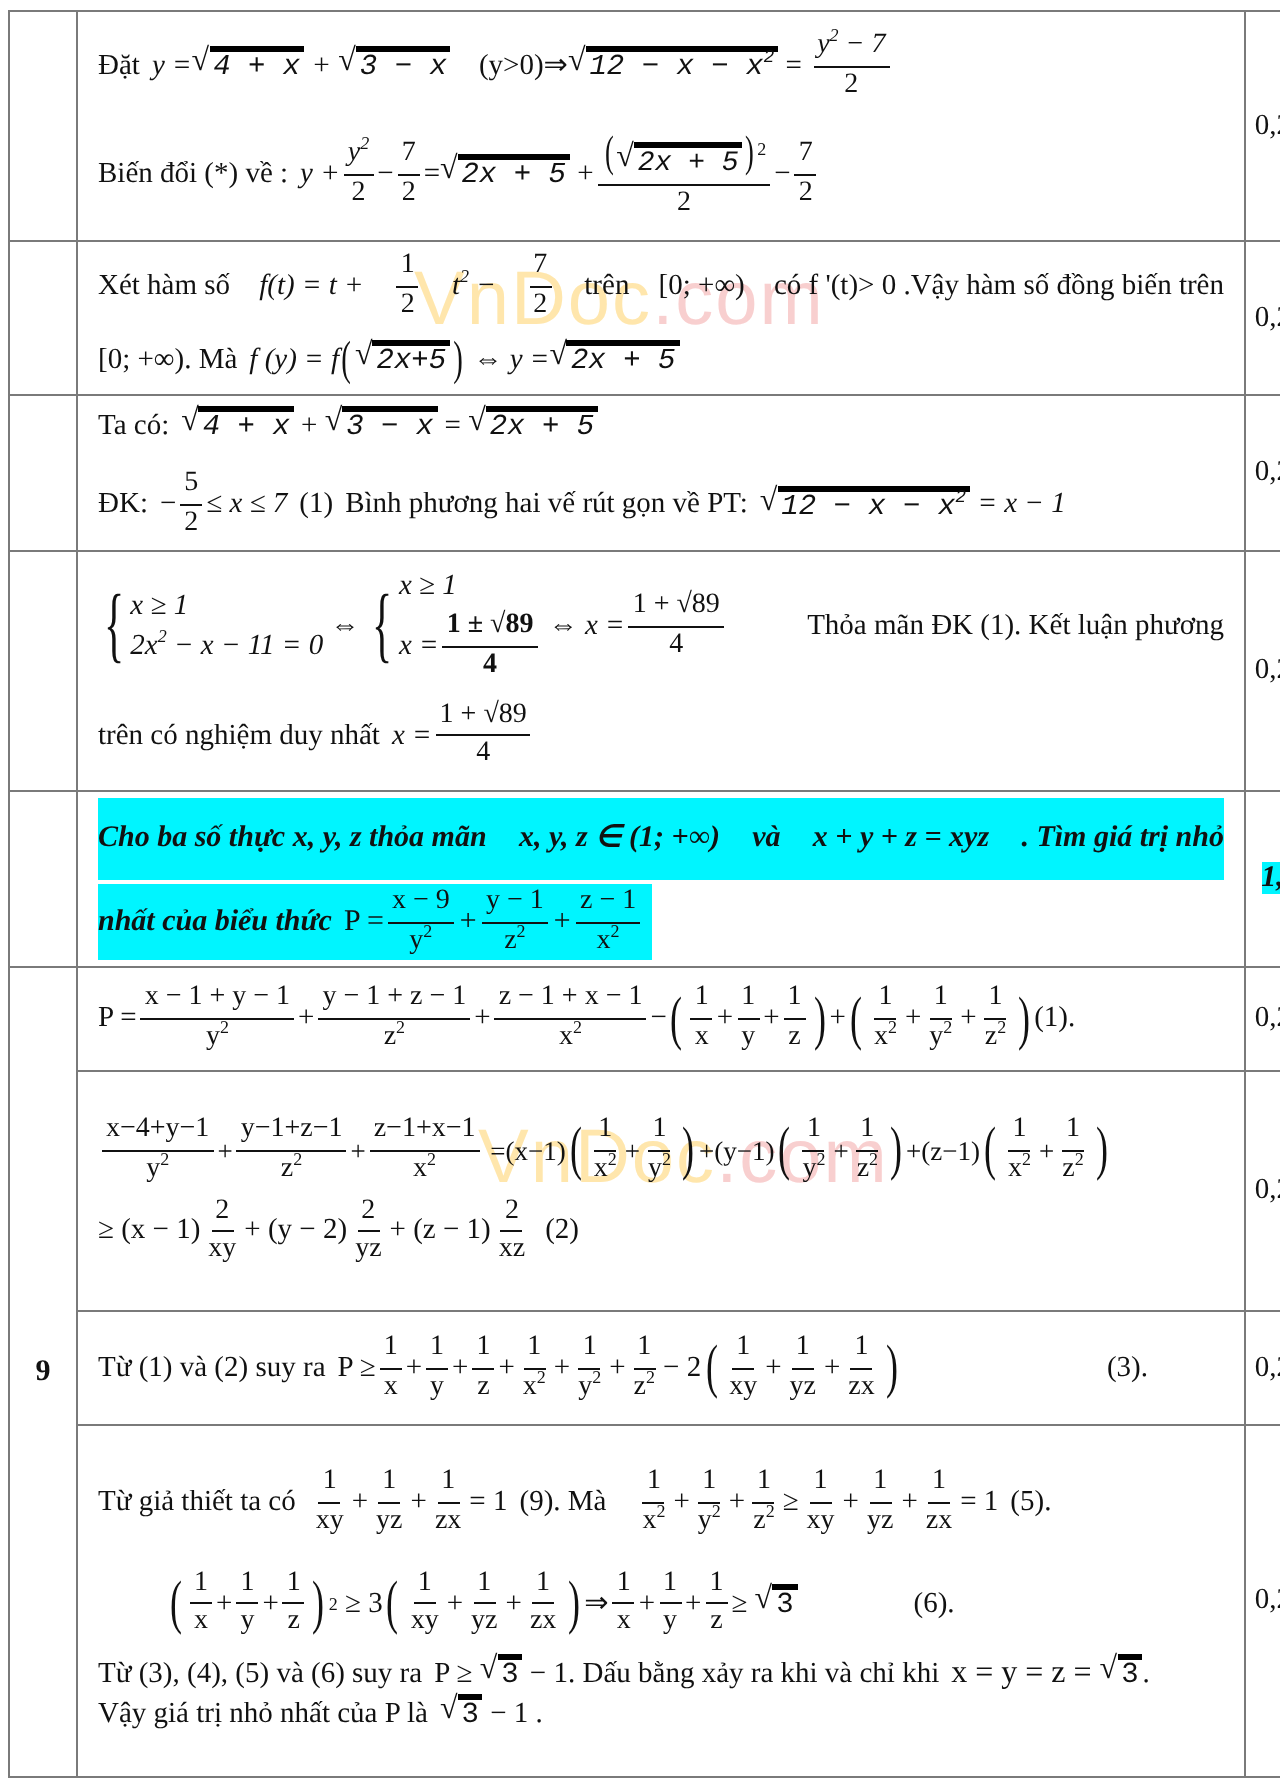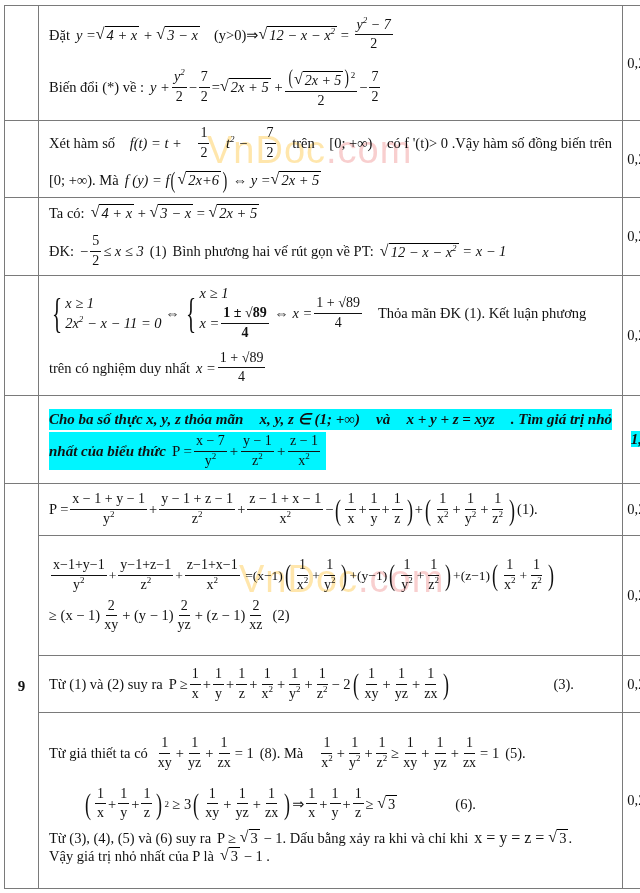--- a/index.html
+++ b/index.html
@@ -12,21 +12,21 @@
   td.score { width:34px; text-align:center; font-size:14.5px; }
   .line { display:flex; align-items:center; flex-wrap:nowrap; white-space:nowrap; line-height:1; }
   .m { font-style:italic; }
   .up { font-style:normal;font-weight:bold; }
   .frac { display:inline-flex; flex-direction:column; align-items:center; vertical-align:middle; margin:0 2px; font-size:14px; }
   .frac .n { padding:0 2px 2px; border-bottom:1px solid #111; line-height:1.05; }
   .frac .d { padding:2px 2px 0; line-height:1.05; }
   sup { font-size:9px; vertical-align:super; line-height:0; }
   .sqrt { display:inline-flex; align-items:stretch; }
   .sqrt .rad { font-size:16px; line-height:1; margin-right:0; }
-  .sqrt .under { border-top:1px solid #000000; padding:1px 2px 0; line-height:1.1; }
+  .sqrt .under { border-top:3px solid #000000; padding:1px 2px 0; line-height:1.1;font-family:Liberation Mono, monospace; }
   .big-paren { font-size:30px; font-weight:100; line-height:1; transform:scaleX(0.6); display:inline-block; }
   .brace { font-size:42px; font-weight:100; line-height:1; transform:scaleX(0.5); display:inline-block; margin:0 -2px; }
   .sys { display:inline-flex; flex-direction:column; gap:6px; justify-content:center; }
   .sp { display:inline-block; width:6px; }
   .sp2 { display:inline-block; width:14px; }
   .hl { background:#00f5ff; }
   .question { font-weight:bold; font-style:italic; font-size:15px; }
   .wm { position:absolute; font-family:"Liberation Sans", sans-serif; font-weight:normal; font-size:38px;
         letter-spacing:1px; pointer-events:none; opacity:0.55; }
   .wm .a { color:#ffd36a; } .wm .b { color:#f4a9a9; }
@@ -124,21 +124,21 @@
         <span>có f '(t)&gt; 0 .Vậy hàm số đồng biến trên</span>
       </div>
       <div class="line" style="position:relative">
         <span>[0; +∞)</span>
         <span>. Mà</span>
             <span class="sp"></span>
         <span class="m">f (y) = f</span>
             <span class="big-paren" style="font-size:24px">(</span>
             <span class="sqrt">
               <span class="rad">√</span>
-              <span class="under m">2x+6</span>
+              <span class="under m">2x+5</span>
             </span>
             <span class="big-paren" style="font-size:24px">)</span>
         <span>&nbsp;⇔&nbsp;</span>
             <span class="m">y = </span>
             <span class="sqrt">
               <span class="rad">√</span>
               <span class="under m">2x + 5</span>
             </span>
       </div>
     </td>
@@ -167,21 +167,21 @@
             </span>
       </div>
       <div class="line">
         <span>ĐK:</span>
             <span class="sp"></span>
         <span>−</span>
             <span class="frac">
               <span class="n">5</span>
               <span class="d">2</span>
             </span>
-        <span class="m">≤ x ≤ 3</span>
+        <span class="m">≤ x ≤ 7</span>
             <span class="sp"></span>
         <span>(1)</span>
             <span class="sp"></span>
         <span>Bình phương hai vế rút gọn về PT:</span>
             <span class="sp"></span>
         <span class="sqrt">
               <span class="rad">√</span>
               <span class="under m">12 − x − x<sup>2</sup></span>
             </span>
         <span class="m">&nbsp;= x − 1</span>
@@ -208,51 +208,51 @@
                   <span class="d">4</span>
                 </span></span>
             </span>
         <span>&nbsp;⇔&nbsp;</span>
         <span class="m">x = </span>
             <span class="frac">
               <span class="n">1 + √89</span>
               <span class="d">4</span>
             </span>
         <span class="sp2"></span>
-        <span style="flex:1; text-align:left">Thỏa mãn ĐK (1). Kết luận phương</span>
+        <span style="flex:1; text-align:right">Thỏa mãn ĐK (1). Kết luận phương</span>
       </div>
       <div class="line">
         <span>trên có nghiệm duy nhất</span>
             <span class="sp"></span>
         <span class="m">x = </span>
             <span class="frac">
               <span class="n">1 + √89</span>
               <span class="d">4</span>
             </span>
       </div>
     </td>
     <td class="score">0,25</td>
   </tr>
 
   <tr style="height:88px">
     <td class="num"></td>
     <td class="content">
-      <div class="line question hl" style="margin-bottom:2px; justify-content:space-between; padding:3px 0">
+      <div class="line question hl" style="margin-bottom:2px; justify-content:space-between; padding:13px 0">
         <span>Cho ba số thực x, y, z thỏa mãn</span>
         <span style="font-weight:bold">x, y, z ∈ (1; +∞)</span>
         <span>và</span>
         <span style="font-weight:bold">x + y + z = xyz</span>
         <span>. Tìm giá trị nhỏ</span>
       </div>
       <div class="line question hl" style="display:inline-flex; padding:2px 4px 2px 0">
         <span>nhất của biểu thức</span>
             <span class="sp"></span>
         <span style="font-weight:normal; font-style:normal">P = </span>
         <span class="frac up" style="font-weight:normal">
-              <span class="n">x − 7</span>
+              <span class="n">x − 9</span>
               <span class="d">y<sup>2</sup></span>
             </span>
             <span style="font-weight:normal">+</span>
         <span class="frac up" style="font-weight:normal">
               <span class="n">y − 1</span>
               <span class="d">z<sup>2</sup></span>
             </span>
             <span style="font-weight:normal">+</span>
         <span class="frac up" style="font-weight:normal">
               <span class="n">z − 1</span>
@@ -305,21 +305,21 @@
       </div>
     </td>
     <td class="score">0,25</td>
   </tr>
 
   <tr style="height:120px">
     <td class="content">
       <div class="wm" style="left:200px; top:22px"><span class="a">VnDoc</span><span class="b">.com</span></div>
       <div class="line" style="margin-bottom:6px; position:relative; font-size:13.5px">
         <span class="frac">
-              <span class="n">x−1+y−1</span>
+              <span class="n">x−4+y−1</span>
               <span class="d">y<sup>2</sup></span>
             </span>+
         <span class="frac">
               <span class="n">y−1+z−1</span>
               <span class="d">z<sup>2</sup></span>
             </span>+
         <span class="frac">
               <span class="n">z−1+x−1</span>
               <span class="d">x<sup>2</sup></span>
             </span>
@@ -344,21 +344,21 @@
               <span class="n">1</span>
               <span class="d">z<sup>2</sup></span>
             </span><span class="big-paren">)</span>
       </div>
       <div class="line" style="position:relative">
         <span>≥ (x − 1)</span>
             <span class="frac">
               <span class="n">2</span>
               <span class="d">xy</span>
             </span>
-        <span>+ (y − 1)</span>
+        <span>+ (y − 2)</span>
             <span class="frac">
               <span class="n">2</span>
               <span class="d">yz</span>
             </span>
         <span>+ (z − 1)</span>
             <span class="frac">
               <span class="n">2</span>
               <span class="d">xz</span>
             </span>
         <span class="sp"></span>
@@ -417,21 +417,21 @@
         <span class="frac">
               <span class="n">1</span>
               <span class="d">xy</span>
             </span>+<span class="frac">
               <span class="n">1</span>
               <span class="d">yz</span>
             </span>+<span class="frac">
               <span class="n">1</span>
               <span class="d">zx</span>
             </span><span>= 1</span><span class="sp"></span>
-        <span>(8).  Mà</span><span class="sp2"></span>
+        <span>(9).  Mà</span><span class="sp2"></span>
         <span class="frac">
               <span class="n">1</span>
               <span class="d">x<sup>2</sup></span>
             </span>+<span class="frac">
               <span class="n">1</span>
               <span class="d">y<sup>2</sup></span>
             </span>+<span class="frac">
               <span class="n">1</span>
               <span class="d">z<sup>2</sup></span>
             </span><span>≥</span>

